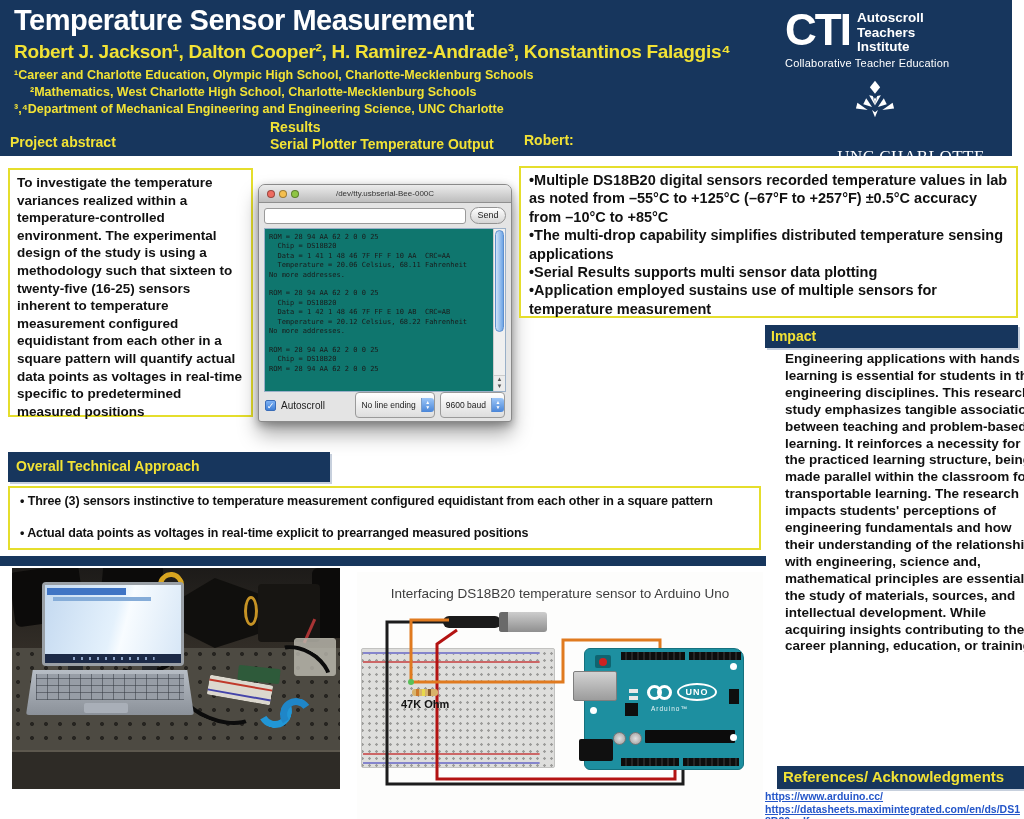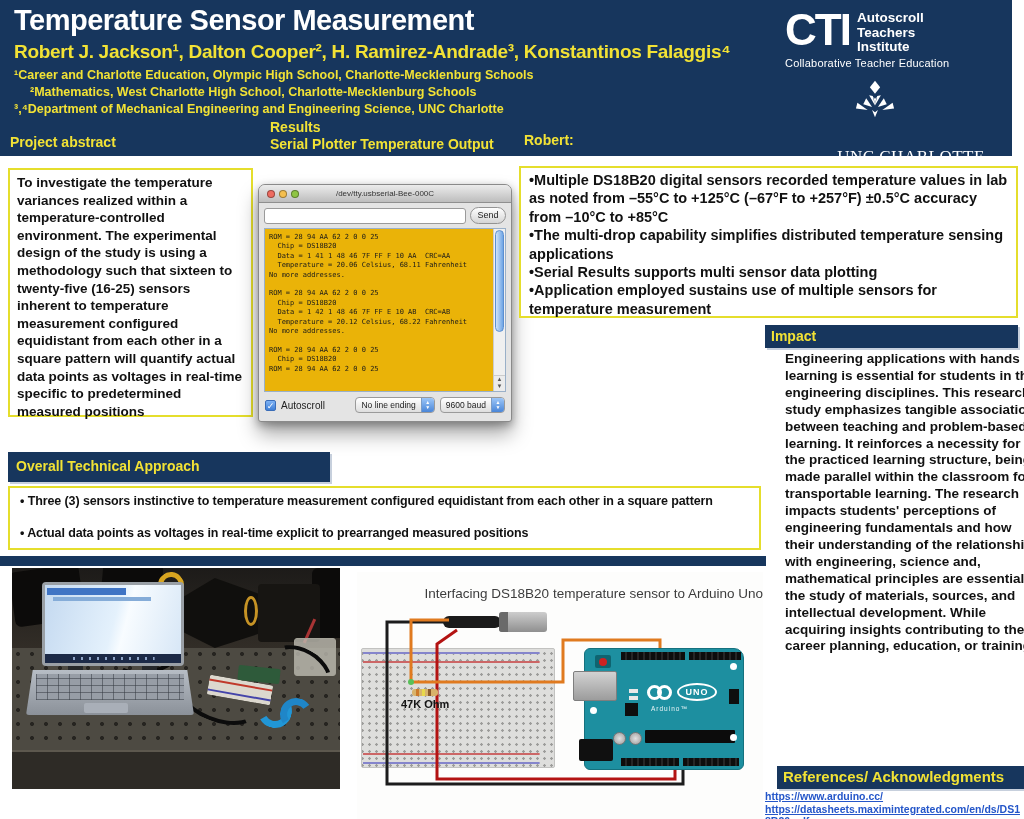--- a/index.html
+++ b/index.html
@@ -62,35 +62,35 @@
                  border-radius:6px 6px 0 0; position:relative; }
   .sw-lights { position:absolute; left:8px; top:5px; display:flex; gap:4px; }
   .sw-light { width:8px; height:8px; border-radius:50%; border:0.5px solid rgba(0,0,0,0.35); }
   .sw-light.red { background:#ee6b60; } .sw-light.yellow { background:#f5bf4f; } .sw-light.green { background:#8fc543; }
   .sw-title { text-align:center; font-size:8px; color:#333; line-height:17px; }
   .sw-inputrow { display:flex; align-items:center; gap:4px; padding:4px 5px 3px 5px; }
   .sw-input { flex:1; height:16px; border:1px solid #9a9a9a; border-radius:3px; font-size:9px; padding:0 3px;
               background:#fff; font-family:"Liberation Sans", sans-serif; }
   .sw-send { width:36px; height:17px; border:1px solid #939393; border-radius:9px;
              background:linear-gradient(#fefefe,#d5d5d5); font-size:9px; color:#222; text-align:center; line-height:15px; }
-  .sw-consolewrap { margin:1px 5px 0 5px; height:164px; background:#eab308; border:1px solid #9ab0c8; position:relative; overflow:hidden; }
+  .sw-consolewrap { margin:1px 5px 0 5px; height:164px; background:#0f766e; border:1px solid #9ab0c8; position:relative; overflow:hidden; }
   .sw-console { font-family:"DejaVu Sans Mono", monospace; font-size:7px; line-height:9.4px; white-space:pre;
                 color:#1a1a1a; padding:4px 14px 0 4px; }
   .sw-scrollbar { position:absolute; right:0; top:0; bottom:0; width:12px; background:#f0f0f0; border-left:1px solid #ccc; }
   .sw-thumb { position:absolute; left:1px; top:1px; width:9px; height:102px; border:1px solid #5c8fd0; border-radius:5px;
               background:linear-gradient(90deg,#cfe2f7,#6ea5e6); }
   .sw-arrows { position:absolute; left:0; right:0; bottom:0; height:16px; text-align:center; font-size:6px;
                line-height:7px; color:#555; background:#ececec; border-top:1px solid #ccc; }
   .sw-bottombar { display:flex; align-items:center; gap:5px; padding:0 6px; height:26px; }
   .sw-checkbox { width:11px; height:11px; border:1px solid #3a6db8; border-radius:2px; color:#fff;
                  background:linear-gradient(#7fb3f5,#3f7fd6); font-size:9px; line-height:10px; text-align:center; }
   .sw-checkbox::after { content:"✓"; }
   .sw-autolabel { font-size:10px; color:#222; }
   .sw-spacer { flex:1; }
-  .sw-dd { display:flex; align-items:center; height:16px; border:1px solid #9a9a9a; border-radius:4px;
+  .sw-dd { display:flex; align-items:center; height:26px; border:1px solid #9a9a9a; border-radius:4px;
            background:linear-gradient(#ffffff,#dedede); font-size:8.5px; color:#222; padding-left:5px;justify-content:center; }
   .sw-dd .stepper { width:13px; height:14px; margin-left:5px; border-left:1px solid #7a9cc8; border-radius:0 3px 3px 0;
                     background:linear-gradient(#9cc6f8,#4a86d8); color:#fff; font-size:5px; line-height:5px;
                     display:flex; flex-direction:column; align-items:center; justify-content:center; }
   .sw-dd .stepper::before { content:"▲"; } .sw-dd .stepper::after { content:"▼"; }
 
   
   .photo { position:absolute; left:12px; top:568px; width:328px; height:221px; overflow:hidden;
            background:linear-gradient(#1d1b19, #353029 42%, #454038); }
   .ph-table { position:absolute; left:0; top:80px; width:100%; height:102px; background-color:#4d4a42;
@@ -132,21 +132,21 @@
                 border-top-color:transparent; border-left-color:transparent; transform:rotate(15deg); }
   .ph-clamp-b { position:absolute; left:268px; top:130px; width:32px; height:32px; border:7px solid #1f86c8; border-radius:50%;
                 border-bottom-color:transparent; border-right-color:transparent; transform:rotate(10deg); }
   .ph-cable { position:absolute; border:4px solid transparent; border-radius:50%; }
   .ph-cable.c1 { left:95px; top:52px; width:80px; height:54px; border-bottom-color:#0a0a0a; transform:rotate(-14deg); }
   .ph-cable.c2 { left:160px; top:92px; width:96px; height:62px; border-bottom-color:#0c0c0c; transform:rotate(22deg); }
   .ph-cable.c3 { left:252px; top:80px; width:70px; height:50px; border-top-color:#0b0b0b; transform:rotate(30deg); }
 
   
   .diagram { position:absolute; left:357px; top:572px; width:406px; height:247px; background:#fdfdfc; }
-  .dg-title { position:absolute; left:0; right:0; top:14px; text-align:right; color:#3d3d3d; font-size:13.5px; }
+  .dg-title { position:absolute; left:0; right:0; top:14px; text-align:center; color:#3d3d3d; font-size:13.5px; }
   .dg-bread { position:absolute; left:4px; top:76px; width:194px; height:120px; background:#dededc;
               border:1px solid #c2c2c0; border-radius:2px;
               background-image:
                 linear-gradient(#8585cc,#8585cc), linear-gradient(#cc6666,#cc6666),
                 linear-gradient(#cc6666,#cc6666), linear-gradient(#8585cc,#8585cc),
                 radial-gradient(circle, #9c9c9a 1px, transparent 1.5px);
               background-size:92% 2px, 92% 2px, 92% 2px, 92% 2px, 7px 7px;
               background-position:4% 3px, 4% 12px, 4% 104px, 4% 113px, 4px 22px;
               background-repeat:no-repeat, no-repeat, no-repeat, no-repeat, repeat; }
   .dg-cable { position:absolute; left:86px; top:44px; width:58px; height:12px; background:#1b1b1b; border-radius:6px; }

